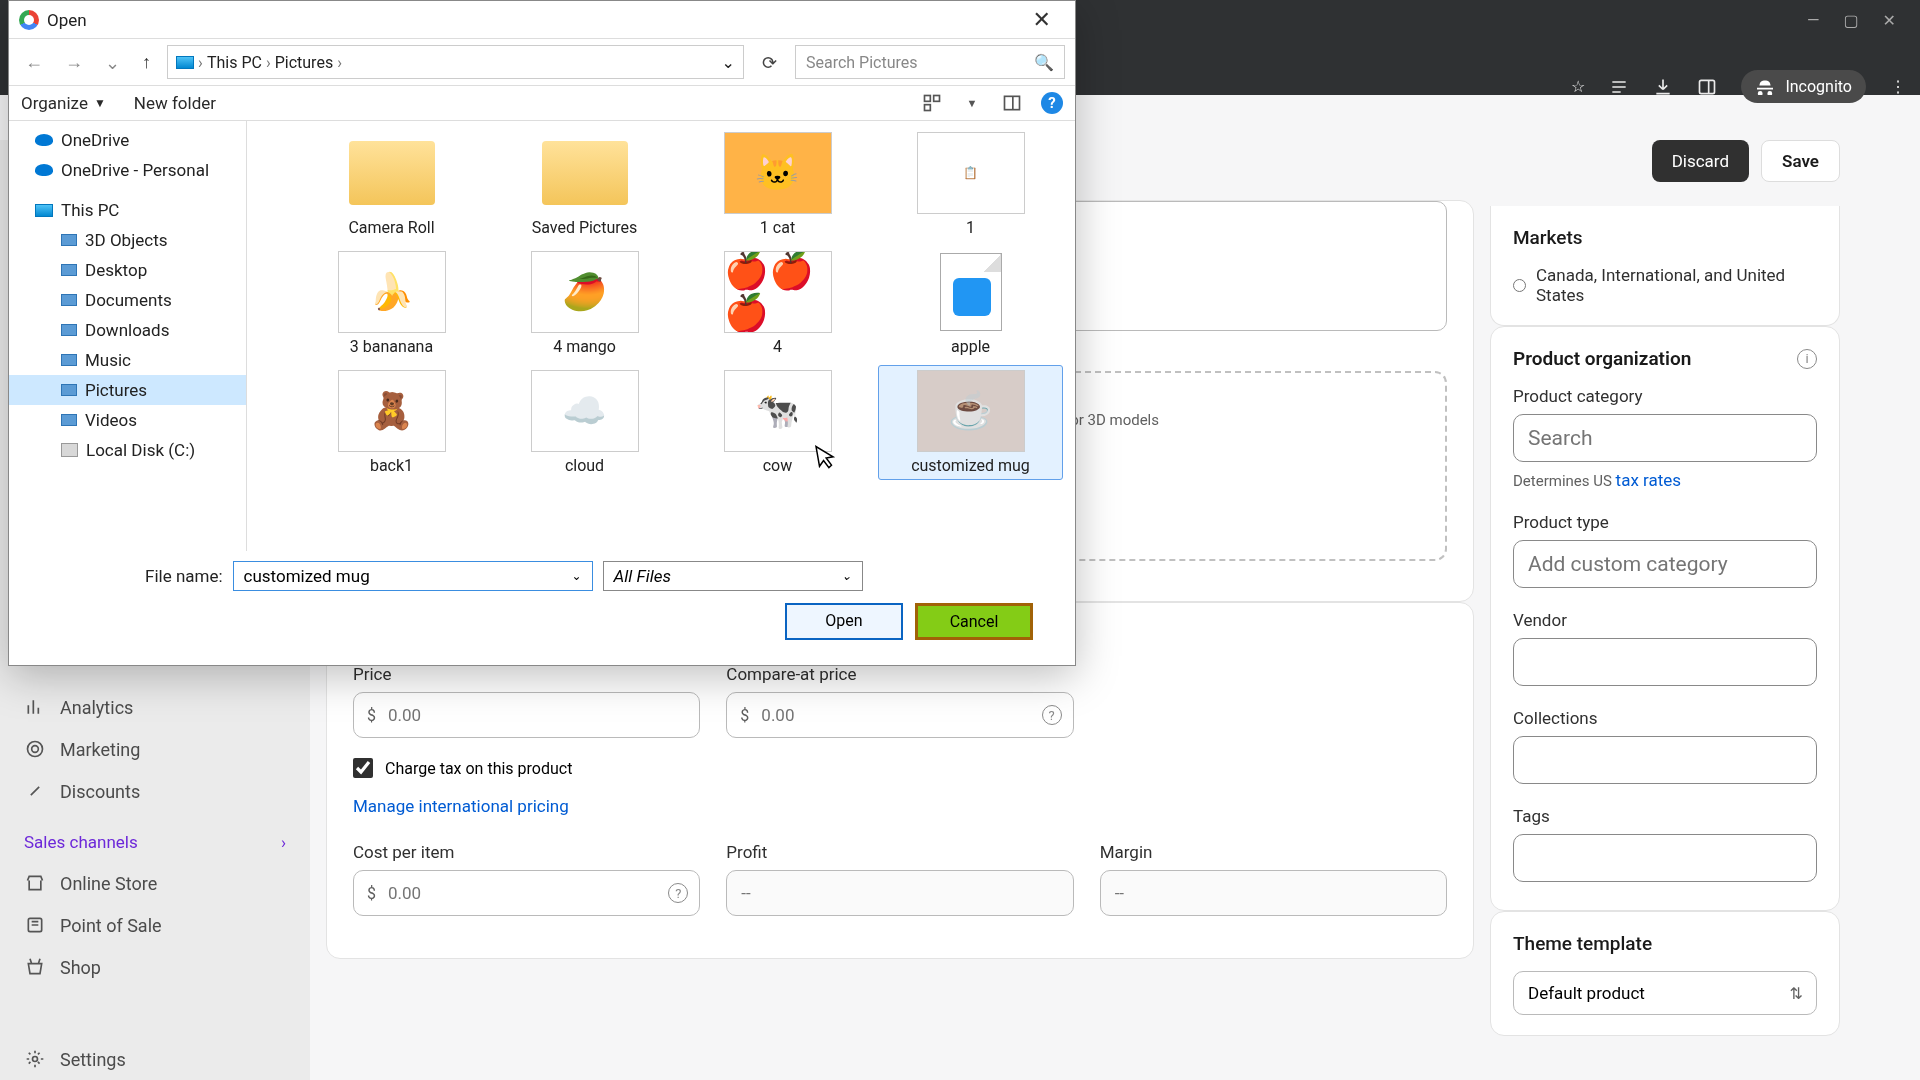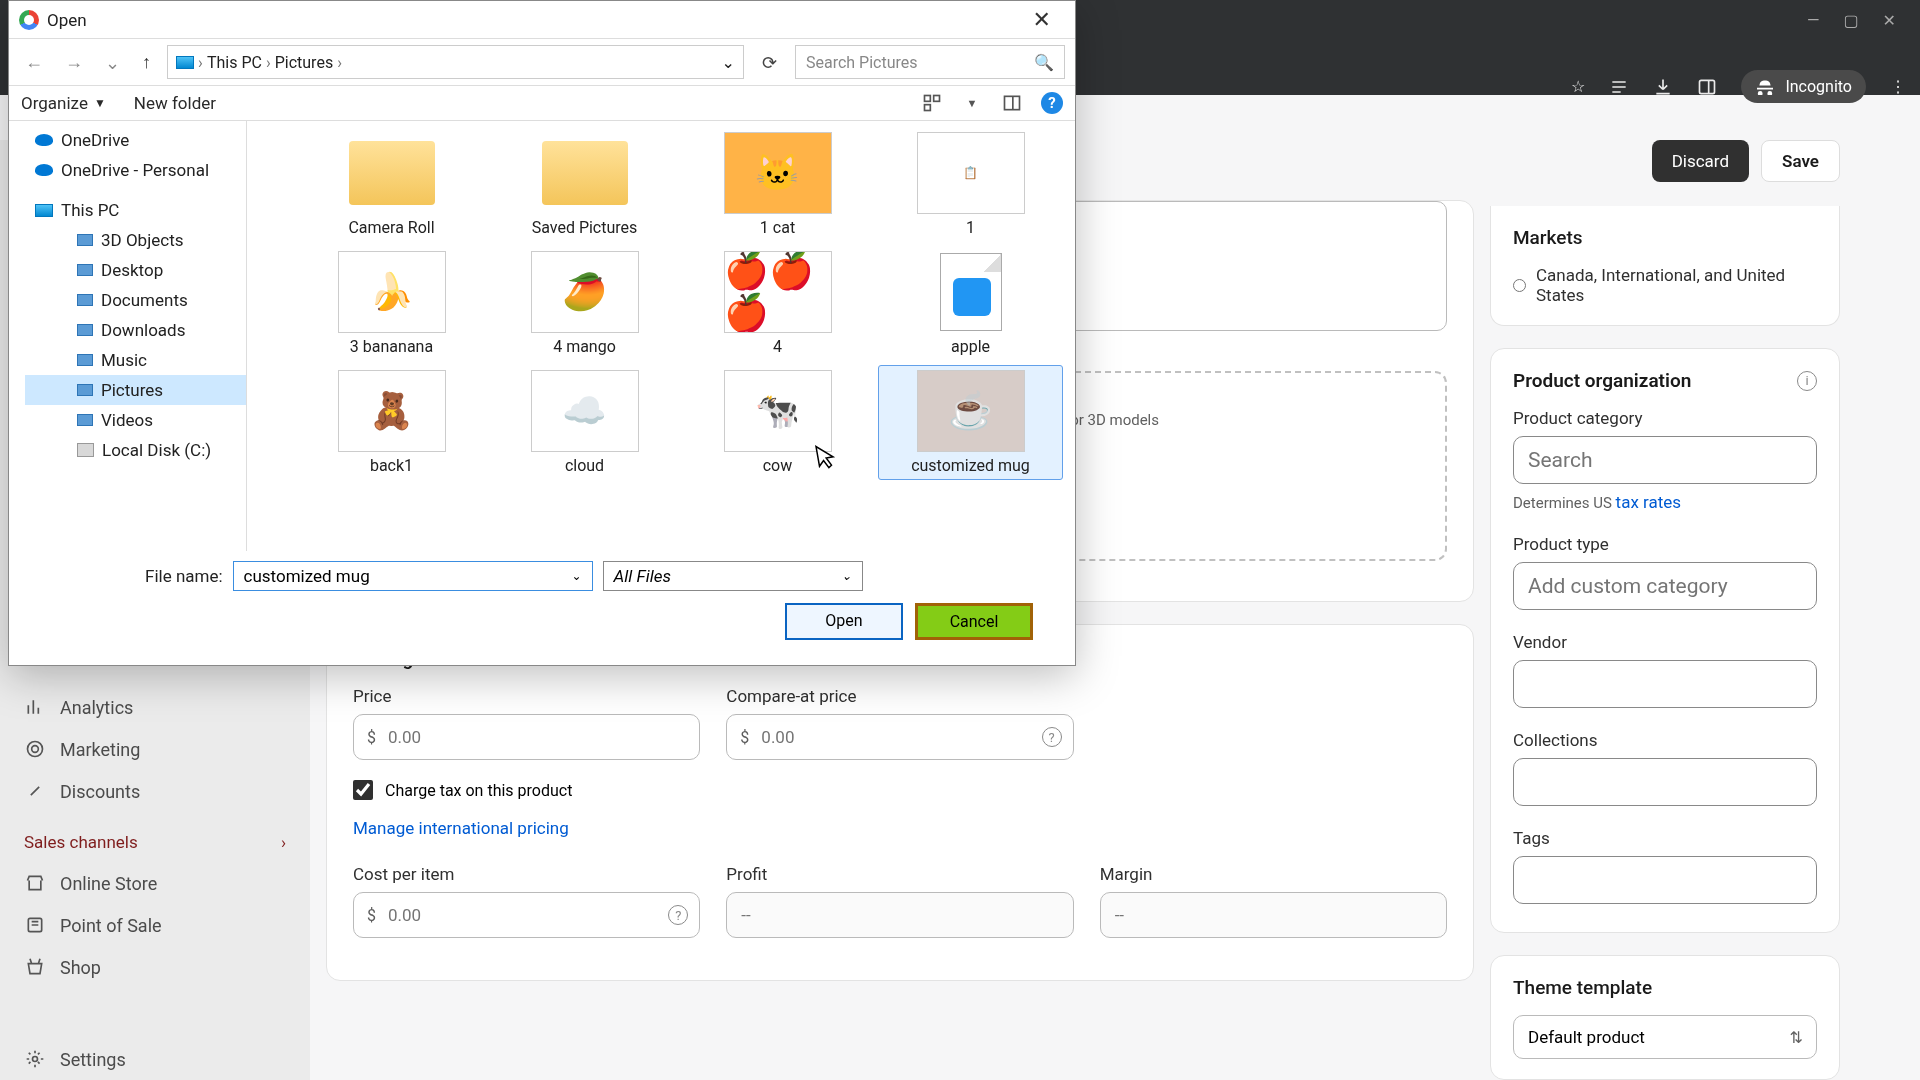--- a/index.html
+++ b/index.html
@@ -17,26 +17,26 @@
 .btn { padding: 10px 20px; border-radius: 8px; font-size: 17px; cursor: pointer; border: none; }
 .btn-discard { background: #303030; color: #fff; }
 .btn-save { background: #fff; color: #1a1a1a; border: 1px solid #ddd; font-weight: 600; }
 
 
 .main-area { position: absolute; top: 140px; left: 0; right: 0; bottom: 0; display: flex; }
 
 
 .shopify-sidebar { width: 310px; background: #ebebeb; padding: 16px 0; }
 .side-item { display: flex; align-items: center; gap: 14px; padding: 10px 24px; font-size: 18px; color: #4b4b4b; }
-.side-item.heading { font-size: 17px; color: #7f1d1d; padding-top: 20px; justify-content: space-between; }
+.side-item.heading { font-size: 17px; color: #6d28d9; padding-top: 20px; justify-content: space-between; }
 .side-item .ic { width: 22px; height: 22px; display: inline-flex; align-items: center; justify-content: center; }
 
 
 .center-col { flex: 1; padding: 0 16px 20px 16px; }
-.card { background: #fff; border: 1px solid #e3e3e3; border-radius: 14px; padding: 22px 26px; margin-bottom: 22px; }
+.card { background: #fff; border: 1px solid #e3e3e3; border-radius: 14px; padding: 22px 26px; }
 .card h3 { font-size: 19px; font-weight: 600; color: #1a1a1a; margin-bottom: 16px; }
 .dashed-box { border: 2px dashed #c0c0c0; border-radius: 12px; height: 190px; margin-bottom: 14px; }
 .hint { color: #616161; font-size: 15px; text-align: right; padding-right: 8px; }
 .label { font-size: 17px; color: #303030; margin-bottom: 8px; display: block; }
 .row { display: flex; gap: 26px; margin-bottom: 20px; flex-wrap: wrap; }
 .field { flex: 1; min-width: 200px; }
 .input-wrap { position: relative; }
 .input-wrap input { width: 100%; padding: 12px 14px; border: 1px solid #bababa; border-radius: 10px; font-size: 17px; }
 .input-wrap .prefix { position: absolute; left: 14px; top: 50%; transform: translateY(-50%); color: #5c5c5c; }
 .input-wrap.money input { padding-left: 34px; }
@@ -76,21 +76,21 @@
 .tb-left { display: flex; gap: 28px; }
 .tb-btn { color: #2a2a2a; font-size: 17px; display: flex; align-items: center; gap: 6px; }
 .tb-right { display: flex; align-items: center; gap: 18px; }
 .tb-ic { width: 22px; height: 22px; display: inline-flex; align-items: center; justify-content: center; color: #555; }
 .help-ic { width: 22px; height: 22px; border-radius: 50%; background: #1e88e5; color: #fff; display: flex; align-items: center; justify-content: center; font-size: 15px; font-weight: bold; }
 
 .dlg-body { display: flex; height: 430px; gap: 40px; }
 .tree { width: 238px; border-right: 1px solid #ddd; overflow-y: auto; position: relative; padding: 4px 0; }
 .tree::-webkit-scrollbar{width:20px;} .tree::-webkit-scrollbar-thumb{background:#ccc;}
 .tree-item { display: flex; align-items: center; gap: 8px; padding: 5px 10px 5px 26px; font-size: 17px; color: #222; }
-.tree-item.lvl2 { padding-left: 52px; margin-left: 16px; }
+.tree-item.lvl2 { padding-left: 52px; }
 .tree-item.sel { background: #cde8ff; }
 .cloud-ic { width:18px; height:12px; background:#0078d4; border-radius: 50% 50% 40% 40%; position: relative; }
 .pc-ic { width:18px; height:13px; background:linear-gradient(180deg,#4fc3f7,#0288d1); border:1px solid #0277bd; }
 .fld-ic { width:16px; height:12px; background:#5b9bd5; border:1px solid #2e75b6; }
 .disk-ic { width:17px; height:14px; background:#d8d8d8; border:1px solid #999; position:relative; }
 
 .files { flex: 1; padding: 6px 12px; overflow-y: auto; position: relative; }
 .files::-webkit-scrollbar{width:20px;} .files::-webkit-scrollbar-thumb{background:#ccc;}
 .file-grid { display: grid; grid-template-columns: repeat(4, 1fr); gap: 4px 8px; }
 .file-item { display: flex; flex-direction: column; align-items: center; padding: 4px; border: 1px solid transparent; border-radius: 3px; }

